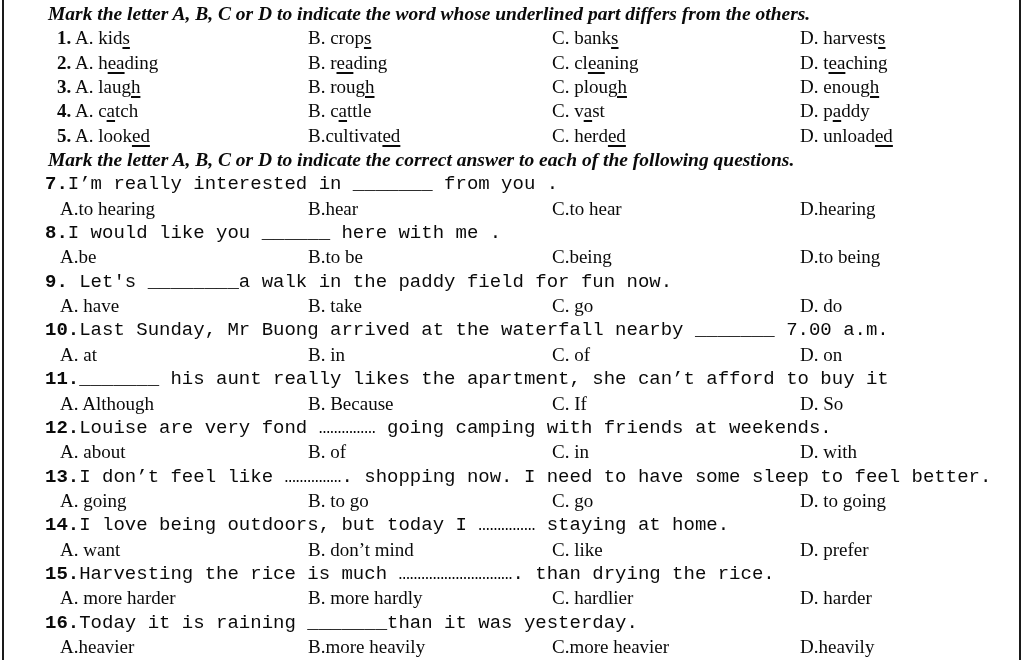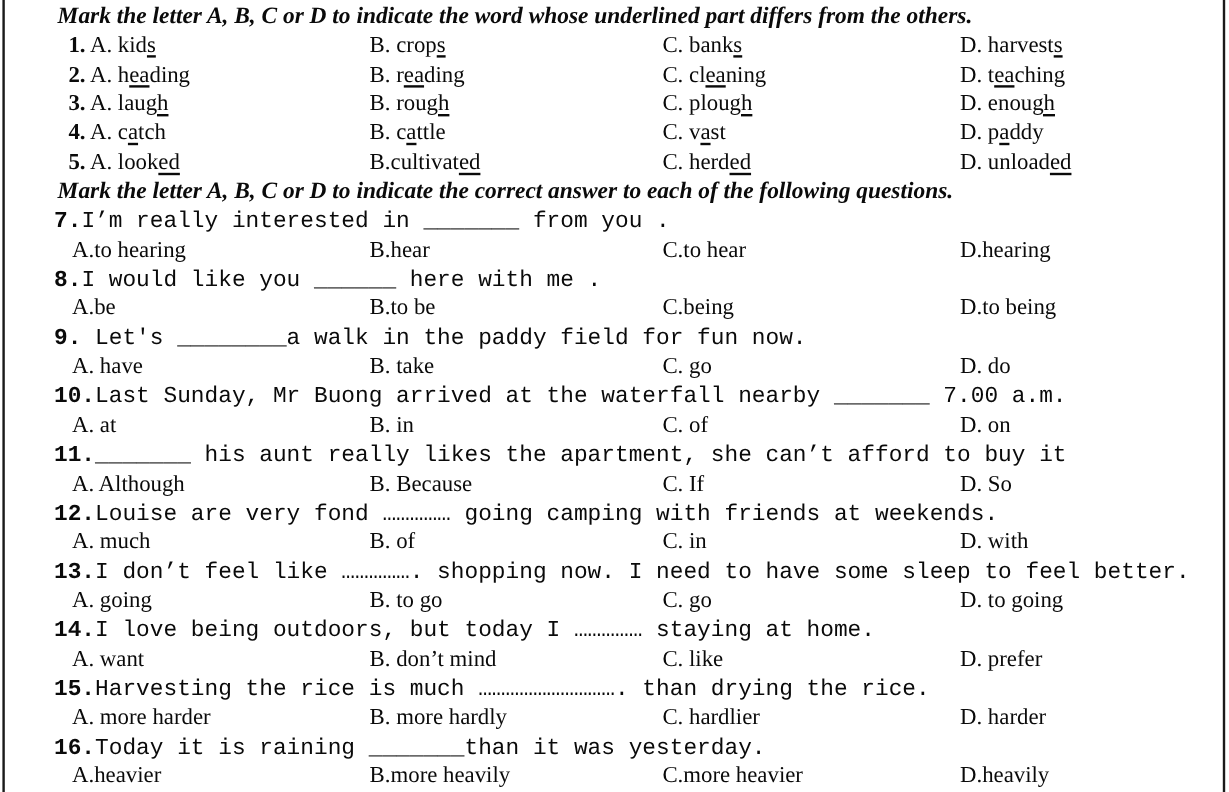--- a/index.html
+++ b/index.html
@@ -126,21 +126,21 @@
     <div class="line qline"><b class="qnum">11.</b><span>_______ his aunt really likes the apartment, she can’t afford to buy it</span></div>
     <div class="line">
       <span class="cell cA">A. Although</span>
       <span class="cell cB">B. Because</span>
       <span class="cell cC">C. If</span>
       <span class="cell cD">D. So</span>
     </div>
 
     <div class="line qline"><b class="qnum">12.</b><span>Louise are very fond …………… going camping with friends at weekends.</span></div>
     <div class="line">
-      <span class="cell cA">A. much</span>
+      <span class="cell cA">A. about</span>
       <span class="cell cB">B. of</span>
       <span class="cell cC">C. in</span>
       <span class="cell cD">D. with</span>
     </div>
 
     <div class="line qline"><b class="qnum">13.</b><span>I don’t feel like ……………. shopping now. I need to have some sleep to feel better.</span></div>
     <div class="line">
       <span class="cell cA">A. going</span>
       <span class="cell cB">B. to go</span>
       <span class="cell cC">C. go</span>

